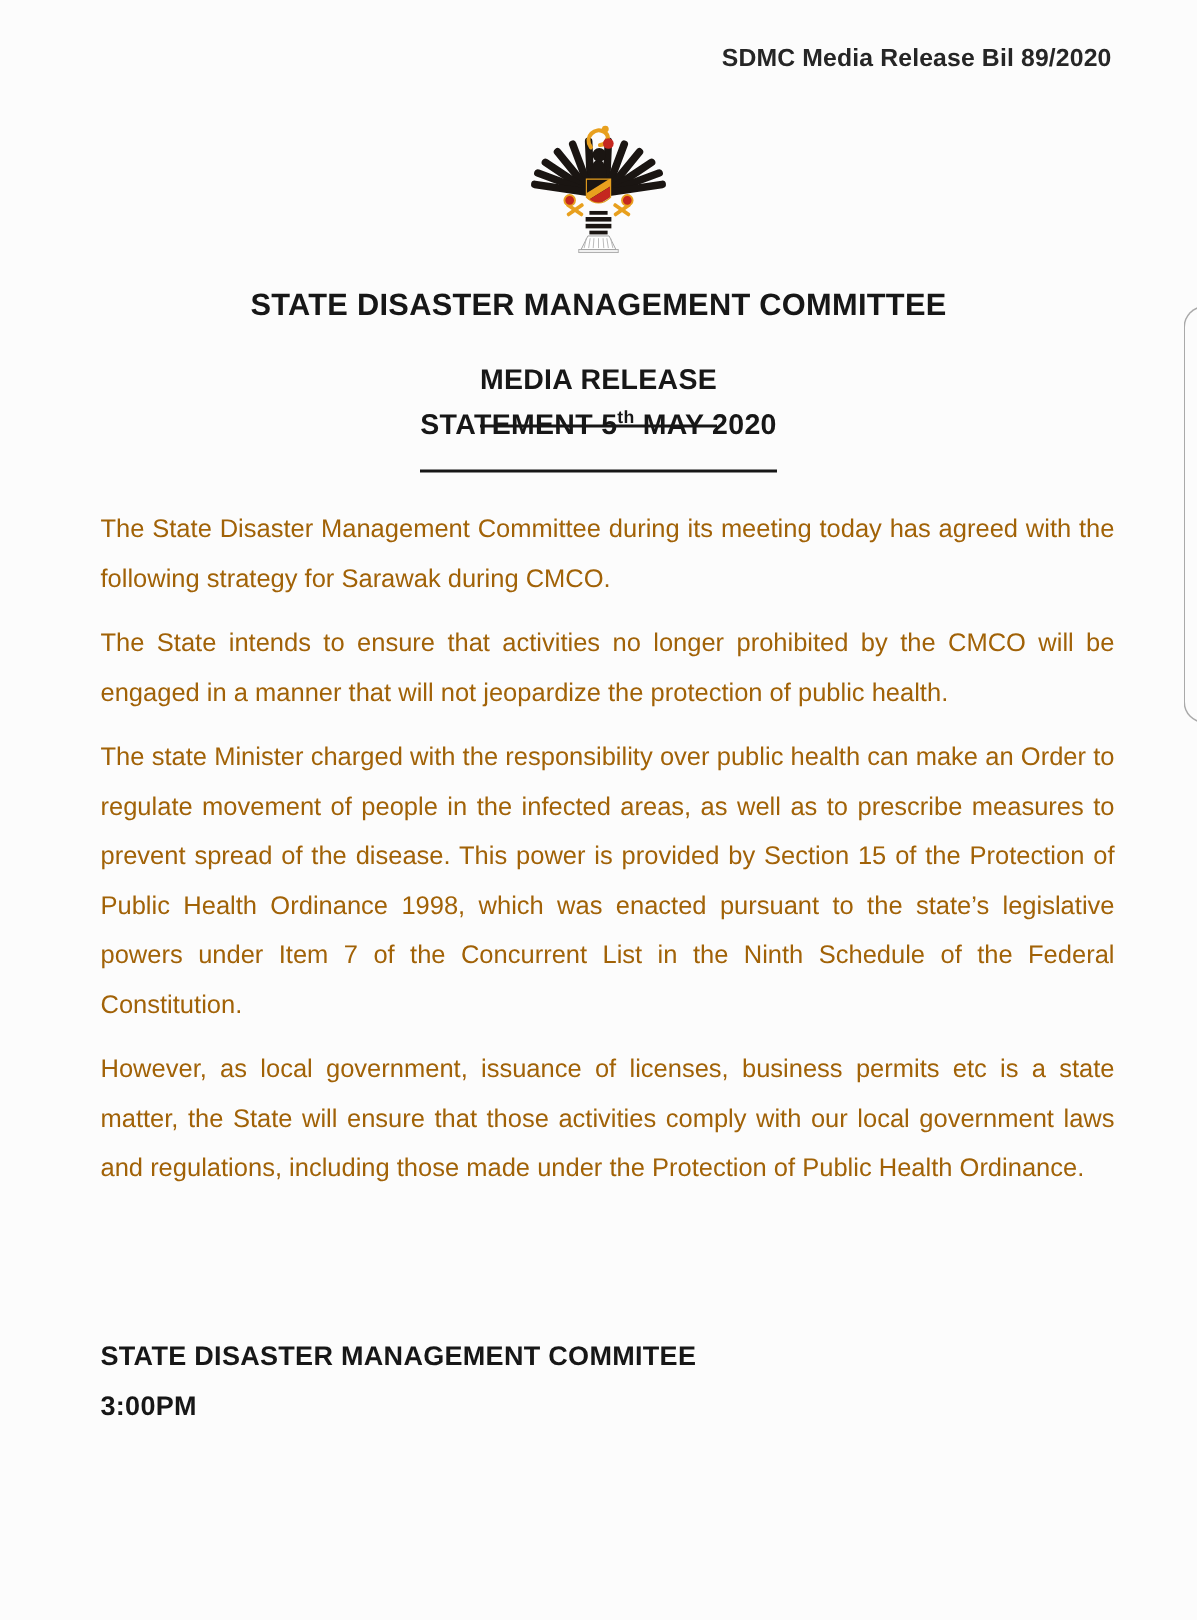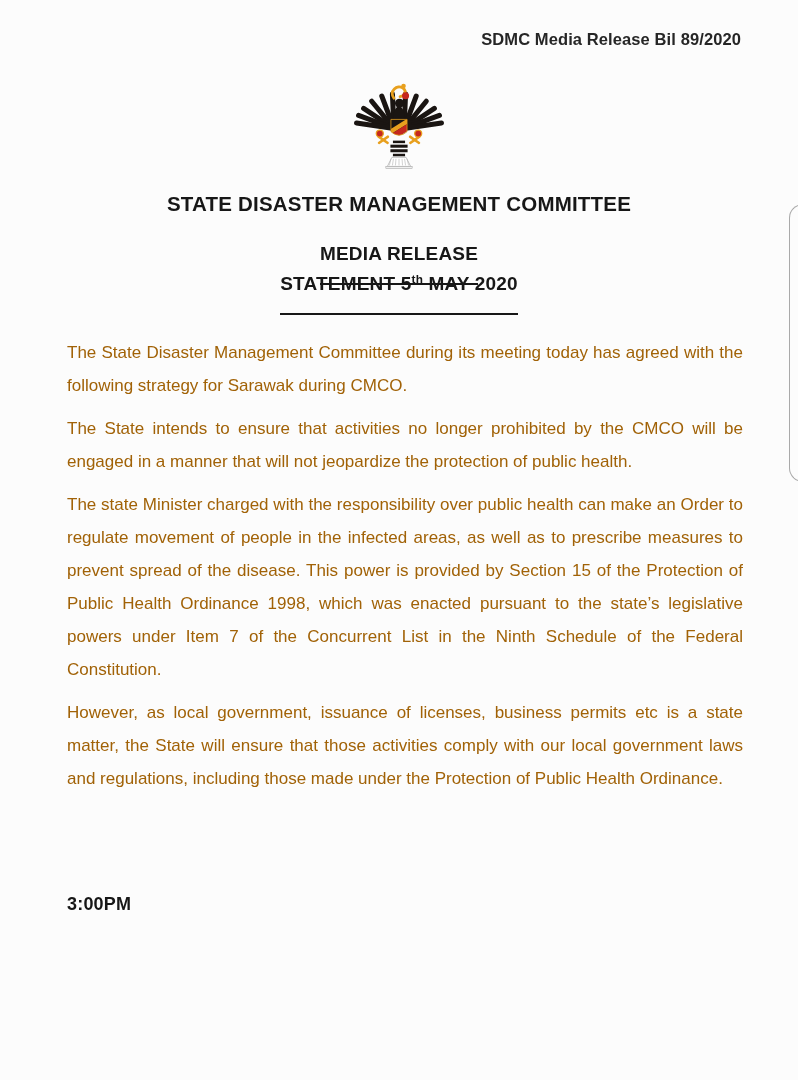--- a/index.html
+++ b/index.html
@@ -192,18 +192,19 @@
   </div>
 
   <div class="body-text">
     <p>The State Disaster Management Committee during its meeting today has agreed with the following strategy for Sarawak during CMCO.</p>
     <p>The State intends to ensure that activities no longer prohibited by the CMCO will be engaged in a manner that will not jeopardize the protection of public health.</p>
     <p>The state Minister charged with the responsibility over public health can make an Order to regulate movement of people in the infected areas, as well as to prescribe measures to prevent spread of the disease. This power is provided by Section 15 of the Protection of Public Health Ordinance 1998, which was enacted pursuant to the state’s legislative powers under Item 7 of the Concurrent List in the Ninth Schedule of the Federal Constitution.</p>
     <p>However, as local government, issuance of licenses, business permits etc is a state matter, the State will ensure that those activities comply with our local government laws and regulations, including those made under the Protection of Public Health Ordinance.</p>
   </div>
 
   <div class="footer-block">
+    <div>STATE DISASTER MANAGEMENT COMMITEE</div>
     <div>3:00PM</div>
   </div>
 
   <div class="scan-edge"></div>
 
 </div>
 
 </body></html>

